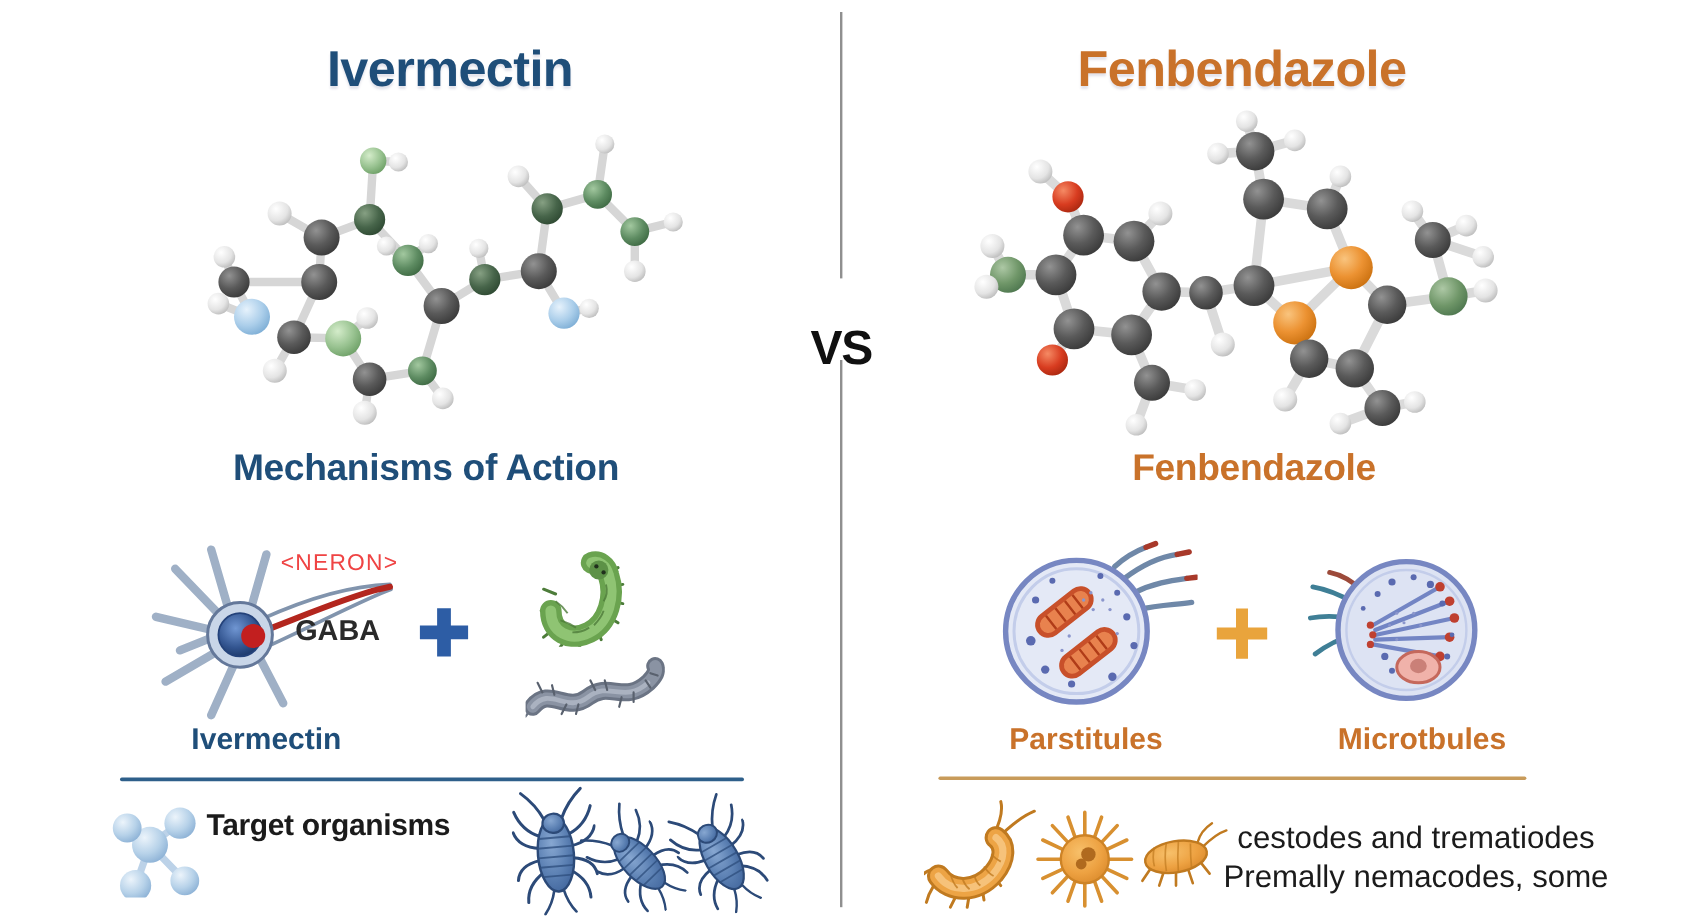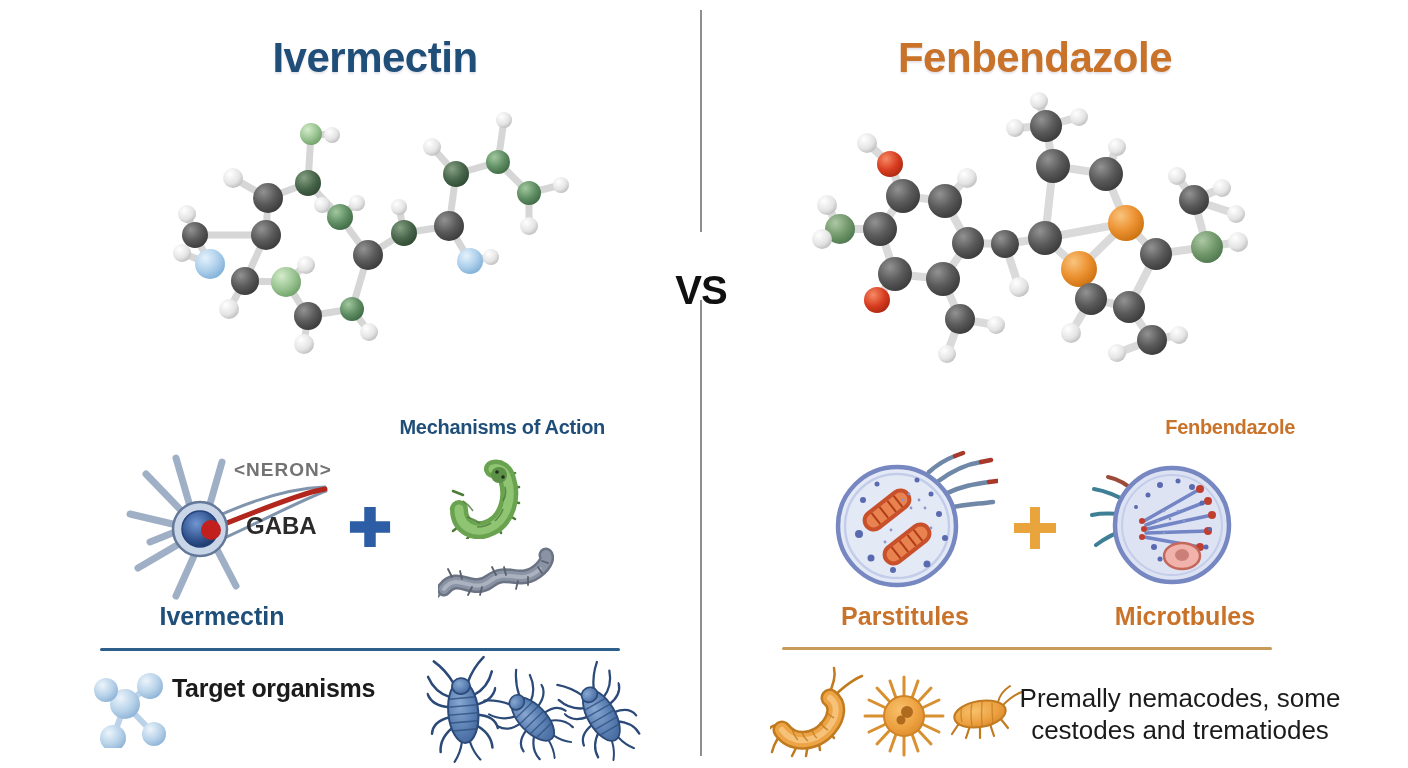--- a/index.html
+++ b/index.html
@@ -13,29 +13,29 @@
   .seg2{top:300px;height:456px;}
 
   .vs{left:655px;top:240px;width:92px;font-size:40px;font-weight:bold;
       color:var(--vs_color);letter-spacing:-1px;margin-top:28px;}
 
   .title{top:34px;width:500px;font-size:42px;font-weight:bold;letter-spacing:-0.5px;
          text-shadow:0 2px 2px rgba(70,70,120,0.15);}
   .title-left{left:125px;color:var(--left_accent);}
   .title-right{left:785px;color:var(--right_accent);}
 
-  .mech-head{top:416px;width:500px;font-size:20px;font-weight:bold;letter-spacing:-0.3px;text-align:right;}
+  .mech-head{top:372px;width:500px;font-size:31px;font-weight:bold;letter-spacing:-0.3px;}
   .mech-head-left{left:105px;color:var(--left_accent);}
   .mech-head-right{left:795px;color:var(--right_accent);}
 
   .mol-left{left:168px;top:103px;width:424px;height:276px;}
   .mol-right{left:788px;top:86px;width:484px;height:306px;}
 
   .neuron{left:120px;top:446px;width:212px;height:162px;}
-  .neron-label{left:234px;top:459px;font-size:19px;font-weight:700;letter-spacing:1px;color:#737373;}
+  .neron-label{left:234px;top:459px;font-size:19px;font-weight:400;letter-spacing:1px;color:#ef4444;}
   .gaba-label{left:246px;top:512px;font-size:24px;font-weight:700;color:#2a2a2a;}
   .plus-left{left:348px;top:505px;width:44px;height:44px;}
   .plus-left path{stroke:var(--left_plus);stroke-width:12;}
   .plus-right{left:1012px;top:505px;width:46px;height:46px;}
   .plus-right path{stroke:var(--right_plus);stroke-width:10;}
   .worm-green{left:447px;top:451px;width:92px;height:88px;}
   .worm-gray{left:438px;top:537px;width:116px;height:66px;}
 
   .mech-label{top:602px;font-size:25px;font-weight:600;}
   .mech-label.blue{color:var(--left_accent);}
@@ -395,17 +395,17 @@
     <circle cx="44" cy="40" r="6" fill="#b06a1e"></circle>
       <circle cx="38" cy="48" r="4.5" fill="#b06a1e"></circle>
   </svg>
   <svg class="abs org3" viewBox="0 0 84 66">
     <path d="M62,22 C70,14 76,10 82,8 M58,18 C60,10 64,6 70,2" stroke="#c07a20" stroke-width="2" fill="none" stroke-linecap="round"></path>
     <path d="M20,38 L12,50 M30,42 L26,54 M40,42 L40,54 M50,40 L54,52 M60,34 L68,44" stroke="#c07a20" stroke-width="2.2" fill="none" stroke-linecap="round"></path>
     <ellipse cx="40" cy="30" rx="26" ry="13" transform="rotate(-10 40 30)" fill="url(#gOrg)" stroke="#c07a20" stroke-width="2"></ellipse>
     <path d="M22,22 Q20,30 22,38 M32,18 Q30,30 32,42 M42,17 Q41,30 42,43 M52,19 Q52,29 53,40" stroke="#c07a20" stroke-width="1.4" fill="none" opacity="0.7"></path>
   </svg>
   <div class="abs ctr target-right">
+    <div>cestodes and trematiodes</div>
     <div>Premally nemacodes, some</div>
-    <div>cestodes and trematiodes</div>
   </div>
 
 </div>
 
 </body></html>

